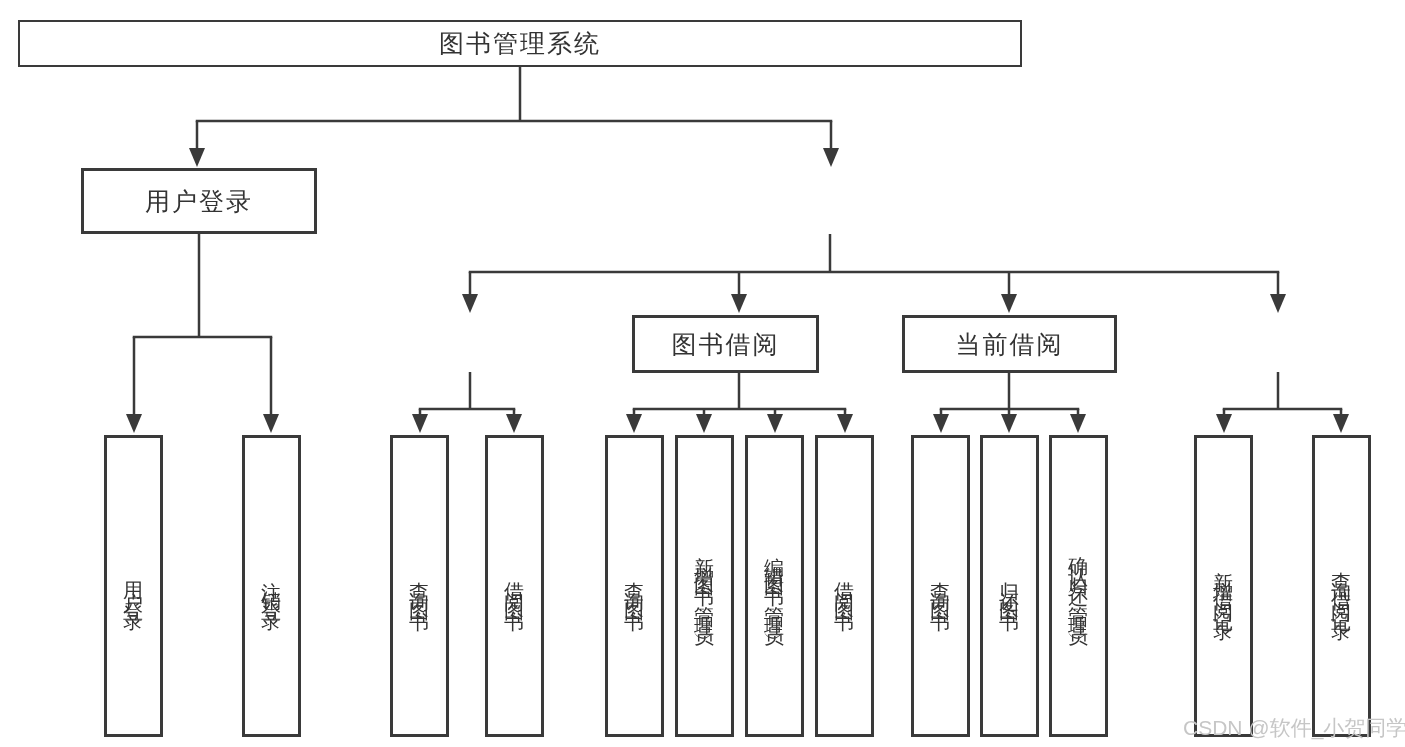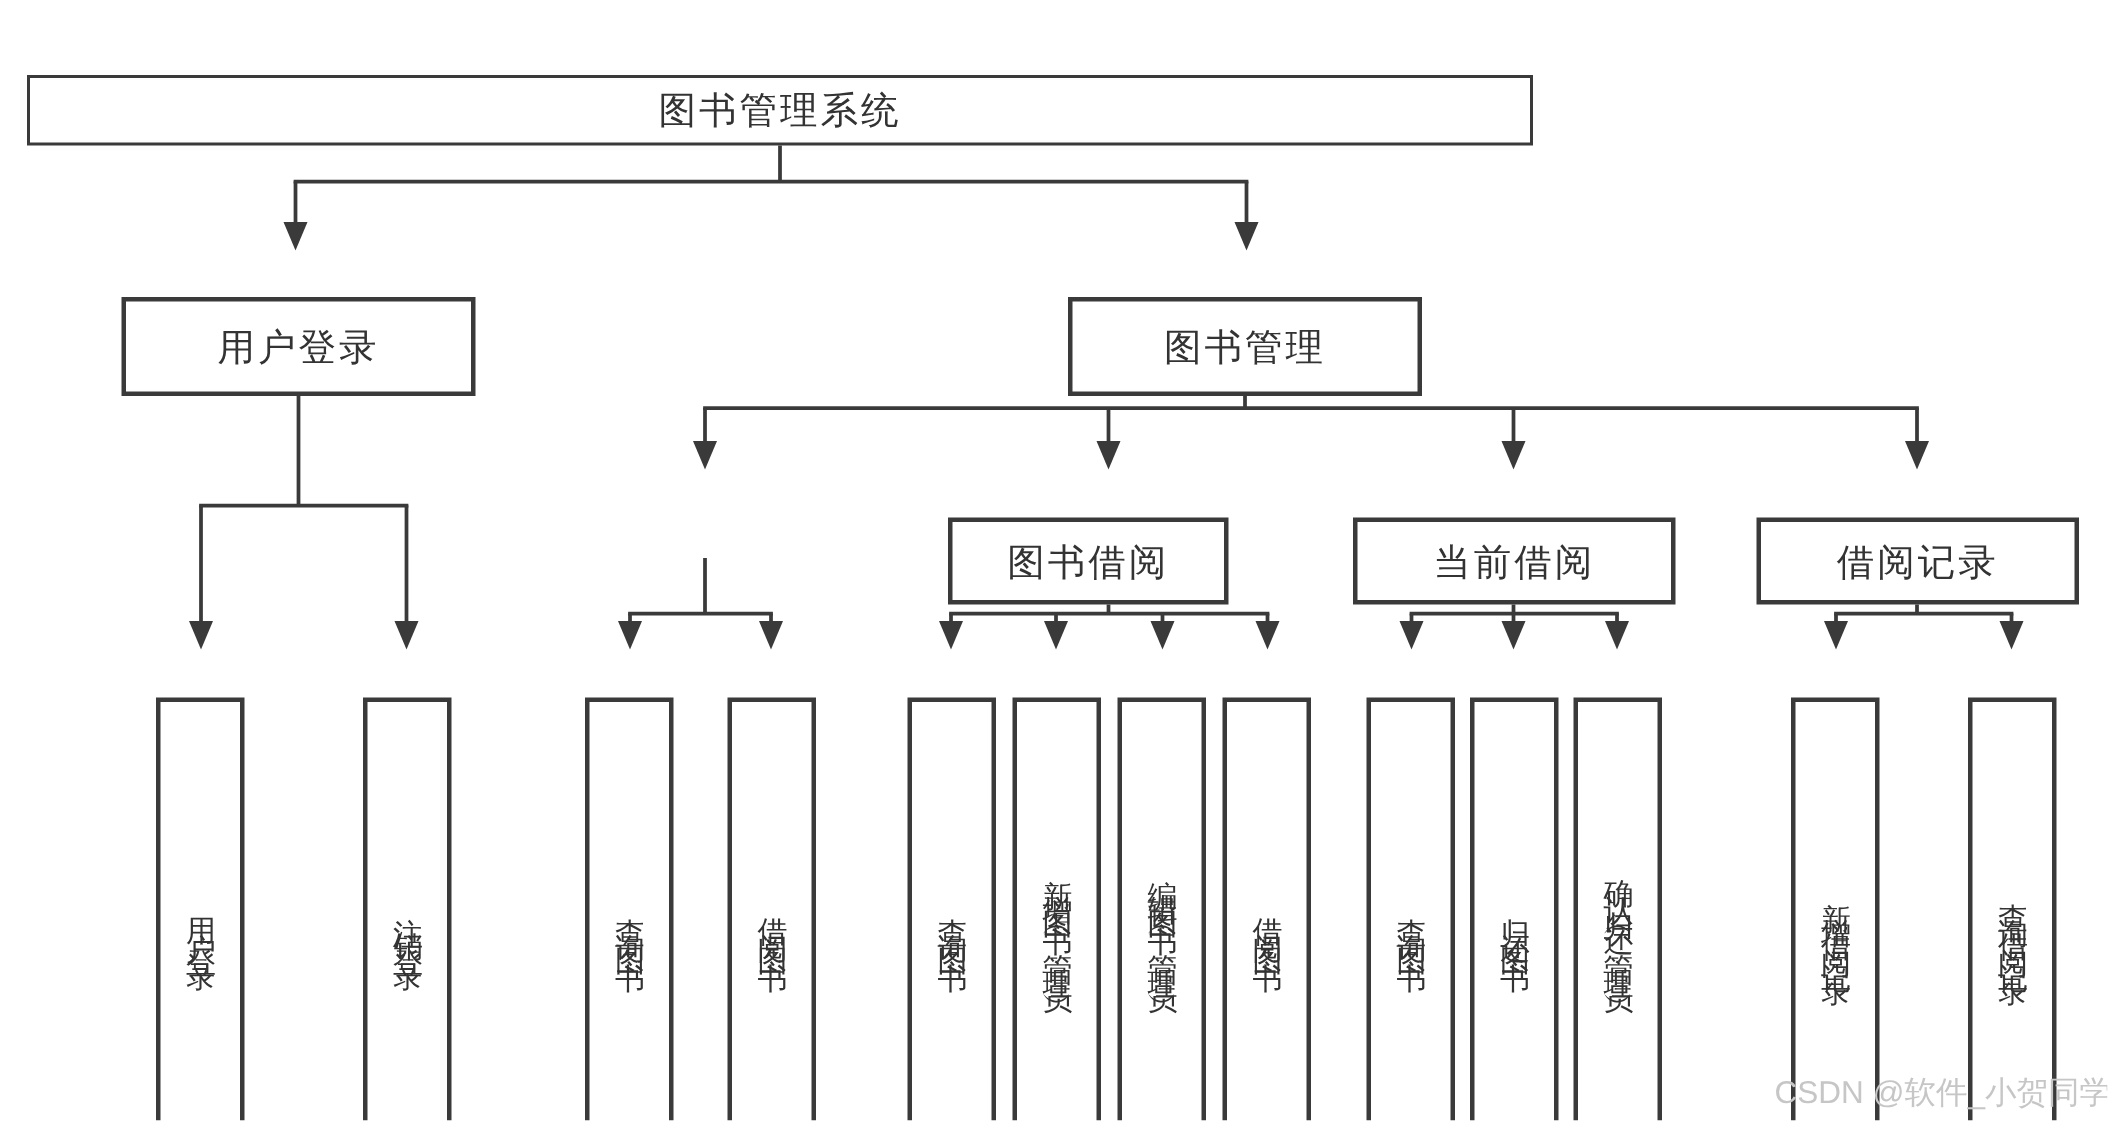--- a/index.html
+++ b/index.html
@@ -18,21 +18,20 @@
     width: 1405px; height: 747px;
   }
   .node {
     position: absolute;
     box-sizing: border-box;
     background: #ffffff;
     border: 3px solid #3a3a3a;
     display: flex;
     align-items: center;
     justify-content: center;
-    margin-top: 30px;
   }
   .node.root { border-width: 2px; }
   .label-h {
     font-size: 25px;
     letter-spacing: 2px;
     color: #333333;
     white-space: nowrap;
   }
   .leaf .label-v {
     writing-mode: vertical-rl;
@@ -135,32 +134,26 @@
       <polygon points="1333,414 1349,414 1341,433" fill="#3a3a3a"></polygon>
     </svg>
 
   <div class="node root b-root">
     <span class="label-h">图书管理系统</span>
   </div>
 
   <div class="node b-user-login">
     <span class="label-h">用户登录</span>
   </div>
-  <div class="node b-book-mgmt">
-    <span class="label-h">图书管理</span>
-  </div>
 
   <div class="node b-book-borrow">
     <span class="label-h">图书借阅</span>
   </div>
   <div class="node b-cur-borrow">
     <span class="label-h">当前借阅</span>
-  </div>
-  <div class="node b-borrow-rec">
-    <span class="label-h">借阅记录</span>
   </div>
 
   <div class="node leaf b-l-login">
     <span class="label-v">用户登录</span>
   </div>
   <div class="node leaf b-l-logout">
     <span class="label-v">注销登录</span>
   </div>
 
   <div class="node leaf b-l-nb-query">

